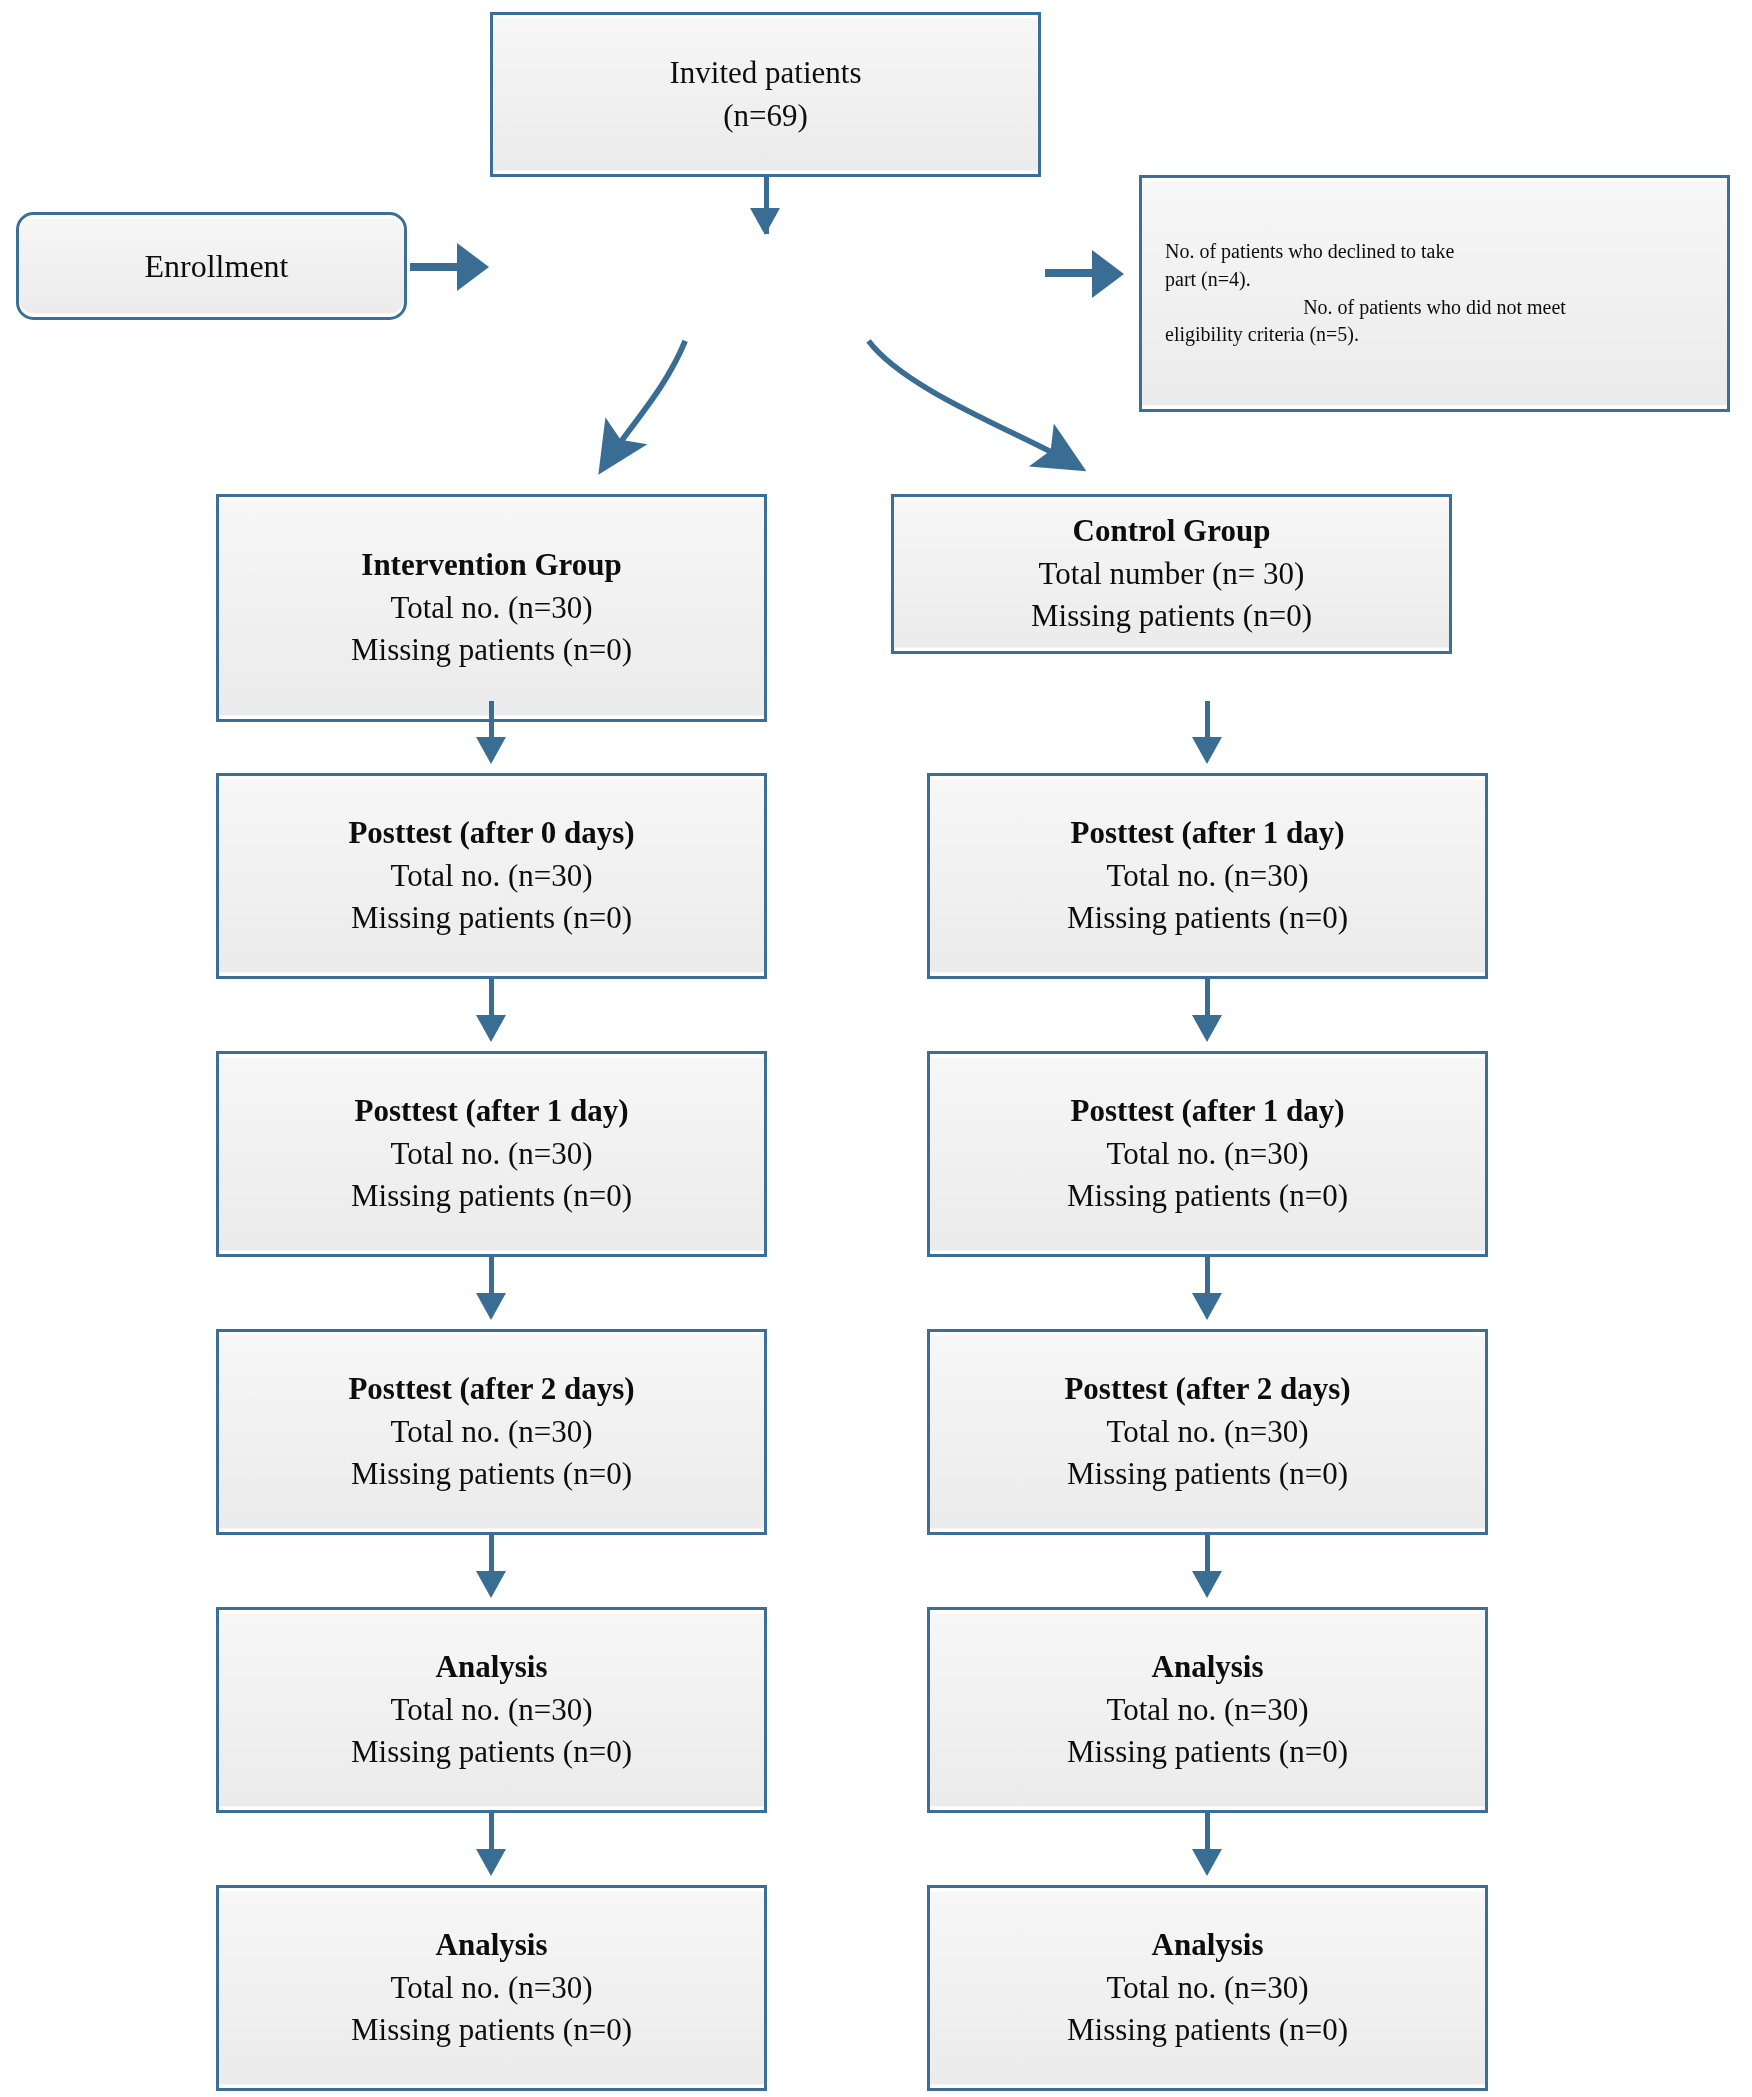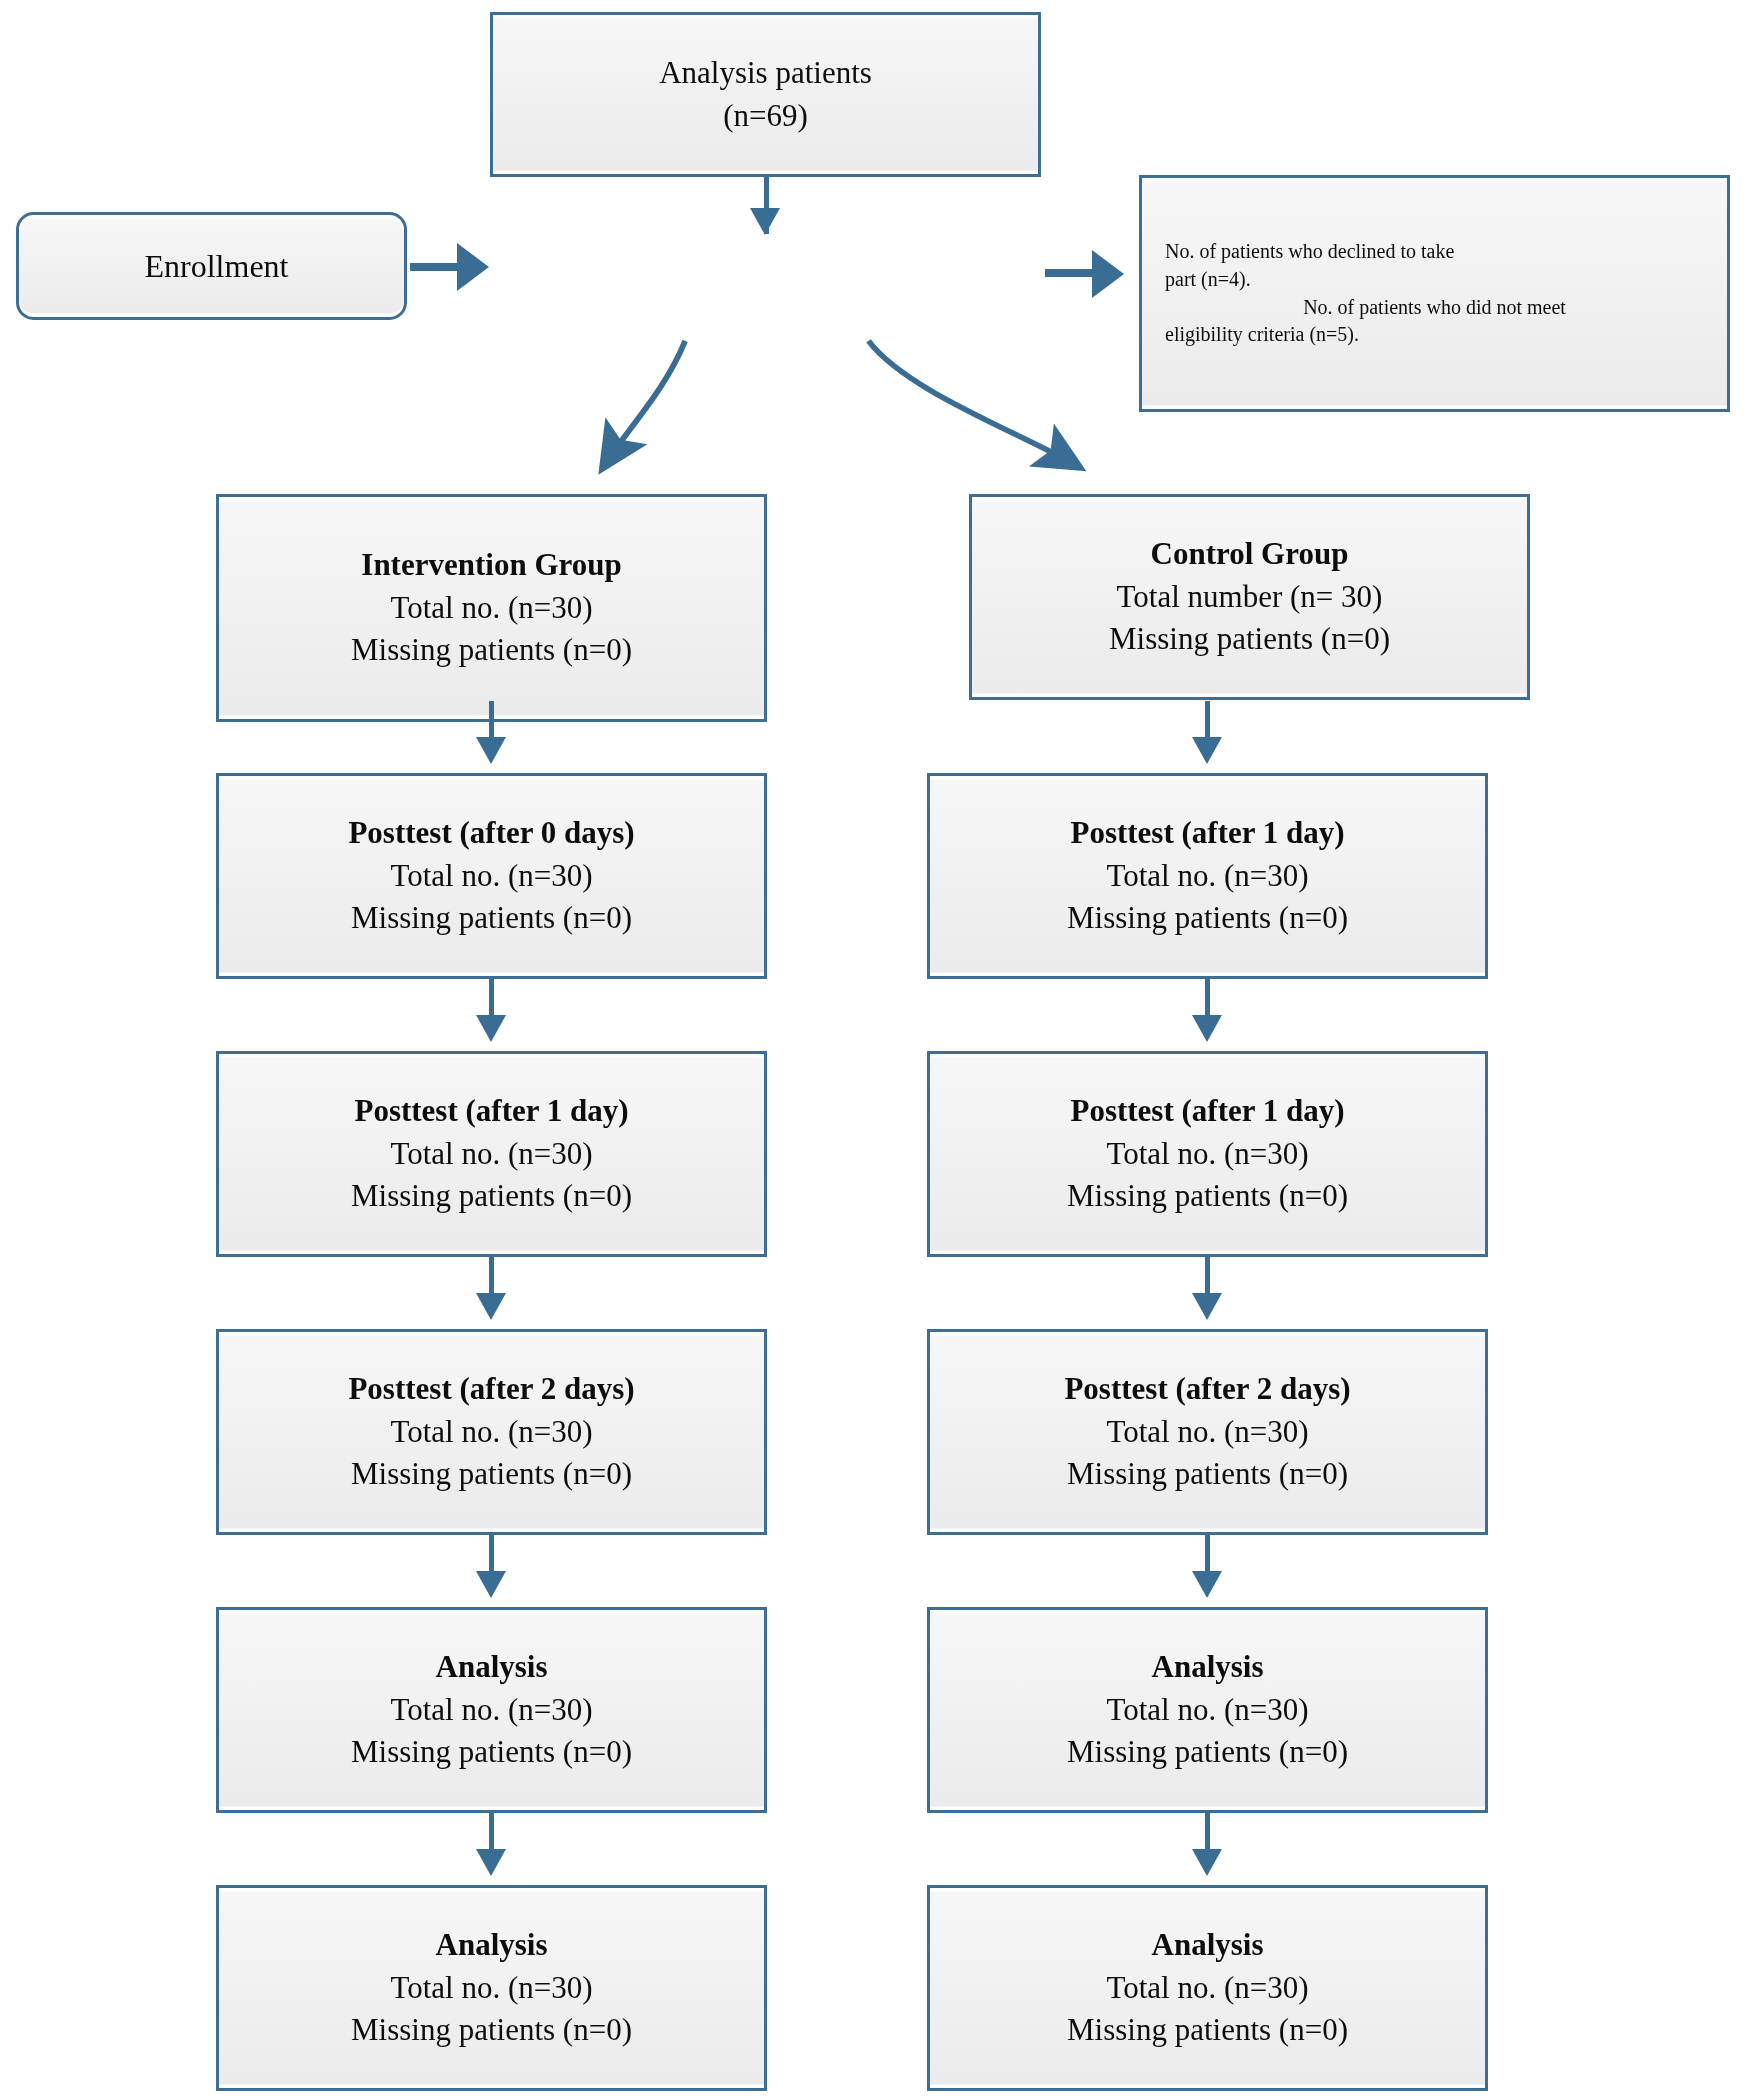--- a/index.html
+++ b/index.html
@@ -48,21 +48,21 @@
     border-left:32px solid #3a6d93;
   }
   .diag{position:absolute;top:0;left:0;width:1753px;height:2097px;pointer-events:none;}
 </style>
 </head>
 <body>
 
 <div id="canvas">
 
   <div class="box" style="left:490px;top:12.4px;width:551px;height:165px;">
-    <span class="ln f-lg">Analysis patients</span>
+    <span class="ln f-lg">Invited patients</span>
     <span class="ln f-lg">(n=69)</span>
   </div>
 
   <div class="vstem" style="left:764px;top:177px;height:57px;"></div>
   <div class="vhead" style="left:750px;top:208px;"></div>
 
   <div class="box rounded" style="left:15.5px;top:212px;width:391px;height:108px;padding-left:11px;">
     <span class="ln f-xl">Enrollment</span>
   </div>
 
@@ -129,21 +129,21 @@
   </div>
   <div class="vstem" style="left:489px;top:1813px;height:45px;"></div>
   <div class="vhead" style="left:476px;top:1849px;"></div>
 
   <div class="box" style="left:216px;top:1885px;width:551px;height:206px;">
     <span class="ln f-lg t-bold">Analysis</span>
     <span class="ln f-lg">Total no. (n=30)</span>
     <span class="ln f-lg">Missing patients (n=0)</span>
   </div>
 
-  <div class="box" style="left:969px;top:494px;width:561px;height:206px;">
+  <div class="box" style="left:891px;top:494px;width:561px;height:160px;">
     <span class="ln f-lg t-bold">Control Group</span>
     <span class="ln f-lg">Total number (n= 30)</span>
     <span class="ln f-lg">Missing patients (n=0)</span>
   </div>
   <div class="vstem" style="left:1205px;top:701px;height:45px;"></div>
   <div class="vhead" style="left:1192px;top:737px;"></div>
 
   <div class="box" style="left:927px;top:773px;width:561px;height:206px;">
     <span class="ln f-lg t-bold">Posttest (after 1 day)</span>
     <span class="ln f-lg">Total no. (n=30)</span>

